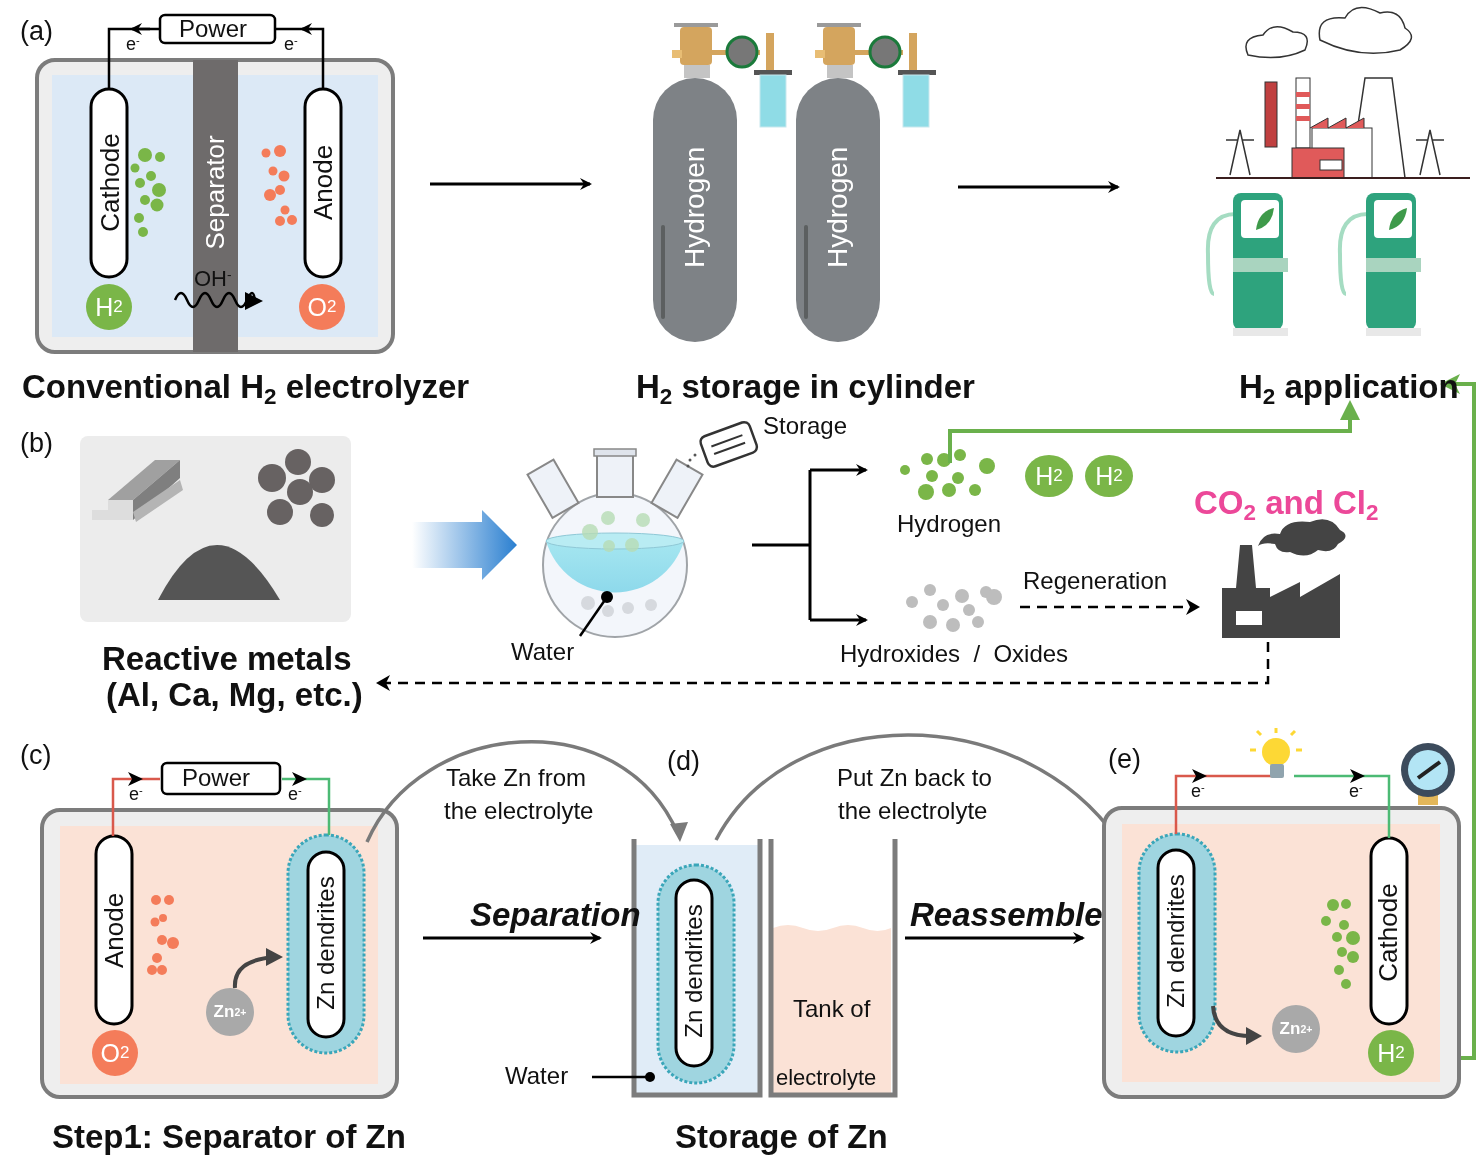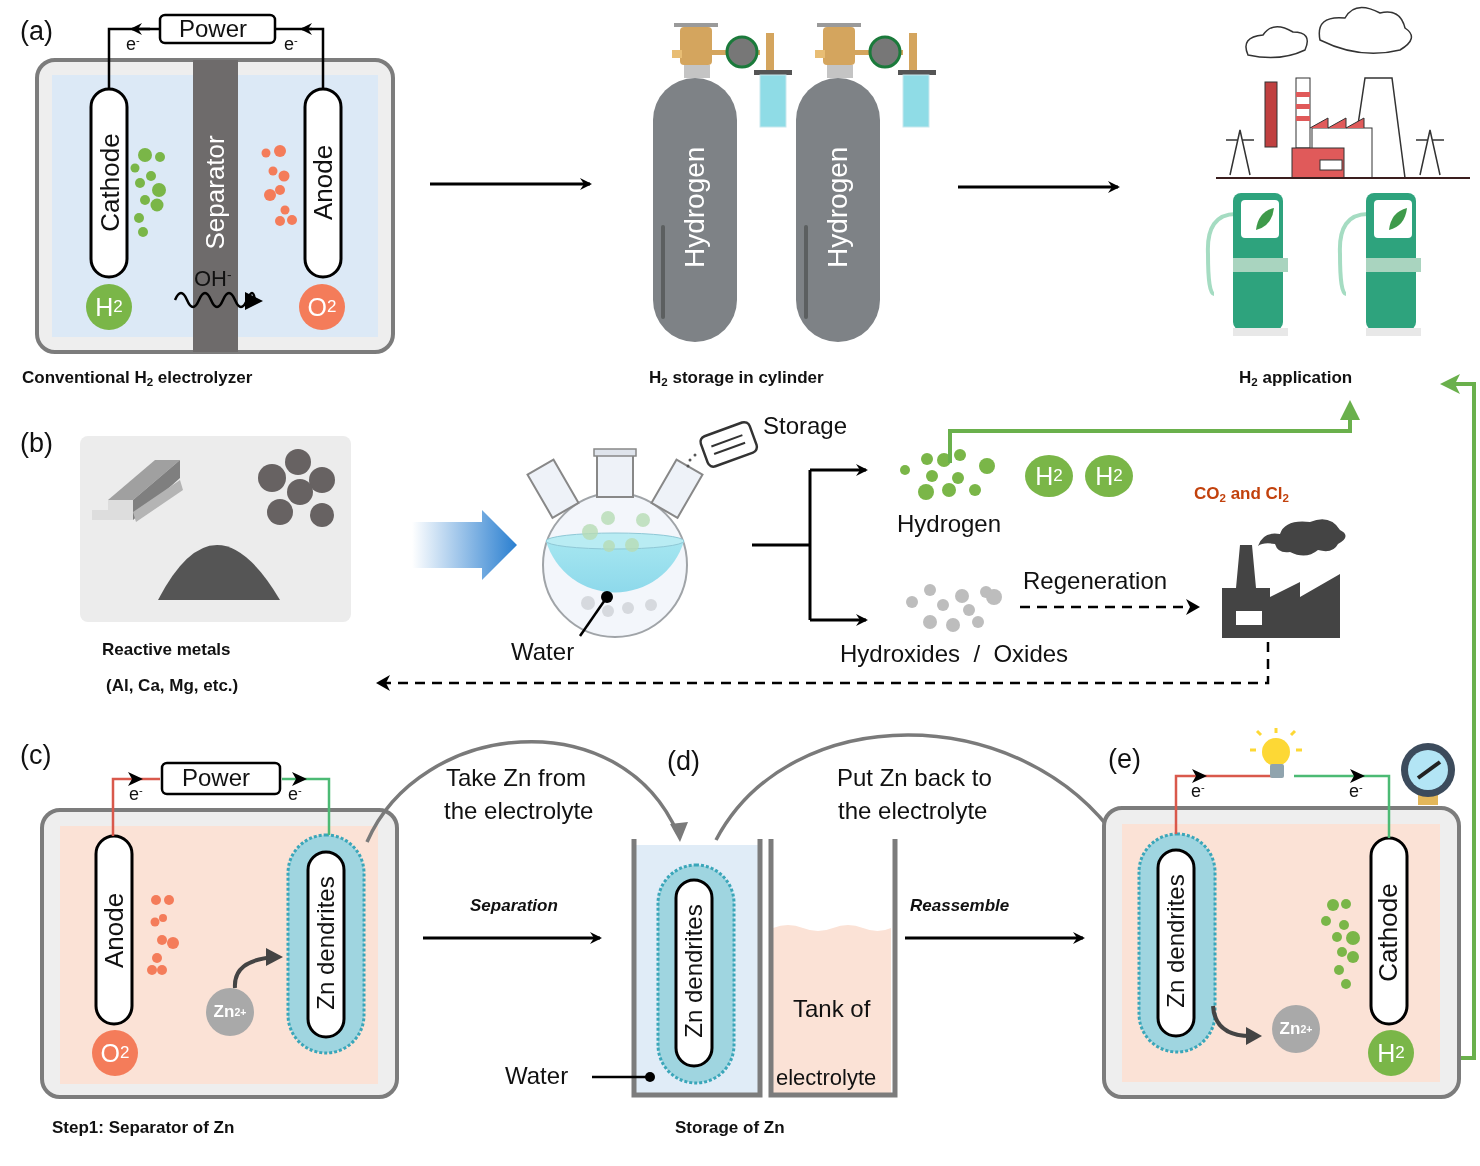--- a/index.html
+++ b/index.html
@@ -1,26 +1,26 @@
 <!DOCTYPE html>
 <html><head>
 <meta charset="utf-8">
 <style>
   html,body{margin:0;padding:0;background:#ffffff;}
   body{width:1480px;height:1166px;position:relative;overflow:hidden;font-family:"Liberation Sans",sans-serif;color:#111;}
   #stage{position:absolute;left:0;top:0;width:1480px;height:1166px;}
   .lbl{position:absolute;white-space:nowrap;}
   .panel-letter{font-size:27px;}
-  .bold{font-weight:bold;font-size:17px;}
+  .bold{font-weight:bold;font-size:33px;}
   .reg{font-size:24px;}
   .vtext{position:absolute;transform:rotate(-90deg);transform-origin:center center;white-space:nowrap;font-size:26px;}
   .circ{position:absolute;border-radius:50%;color:#fff;display:flex;align-items:center;justify-content:center;font-size:25px;}
   sub{font-size:0.68em;vertical-align:-0.25em;line-height:0;}
   sup{font-size:0.62em;vertical-align:0.55em;line-height:0;}
-  .red{color:#c2410c;}
+  .red{color:#ec4899;}
 </style>
 </head>
 <body>
 
 <div id="stage">
 
 <svg width="1480" height="1166" style="position:absolute;left:0;top:0;">
   <defs>
     <marker id="arrBlack" markerWidth="12" markerHeight="12" refX="10" refY="6" orient="auto" markerUnits="userSpaceOnUse">
       <path d="M0,0 L12,6 L0,12 L4,6 z" fill="#000"></path>
@@ -351,21 +351,21 @@
       <sub>2</sub>
     </div>
 <div class="circ" style="left:299px;top:284px;width:46px;height:46px;background:#f47c5a;">
       <span>O</span>
       <sub>2</sub>
     </div>
 <div class="lbl bold" style="left:22px;top:368px;"><span>Conventional H</span><sub>2</sub><span> electrolyzer</span></div>
 
 <div class="vtext" style="left:640px;top:197px;width:110px;text-align:center;color:#fff;font-size:28px;">Hydrogen</div>
 <div class="vtext" style="left:783px;top:197px;width:110px;text-align:center;color:#fff;font-size:28px;">Hydrogen</div>
-<div class="lbl bold" style="left:636px;top:368px;margin-left:13px;"><span>H</span><sub>2</sub><span> storage in cylinder</span></div>
+<div class="lbl bold" style="left:636px;top:368px;"><span>H</span><sub>2</sub><span> storage in cylinder</span></div>
 <div class="lbl bold" style="left:1239px;top:368px;"><span>H</span><sub>2</sub><span> application</span></div>
 
 <div class="lbl panel-letter" style="left:20px;top:428px;">(b)</div>
 <div class="lbl bold" style="left:102px;top:640px;">Reactive metals</div>
 <div class="lbl bold" style="left:106px;top:676px;">(Al, Ca, Mg, etc.)</div>
 <div class="lbl reg" style="left:763px;top:412px;">Storage</div>
 <div class="lbl reg" style="left:511px;top:638px;">Water</div>
 <div class="lbl reg" style="left:897px;top:510px;">Hydrogen</div>
 <div class="circ" style="left:1025px;top:455px;width:48px;height:42px;background:#7ab648;">
       <span>H</span>

